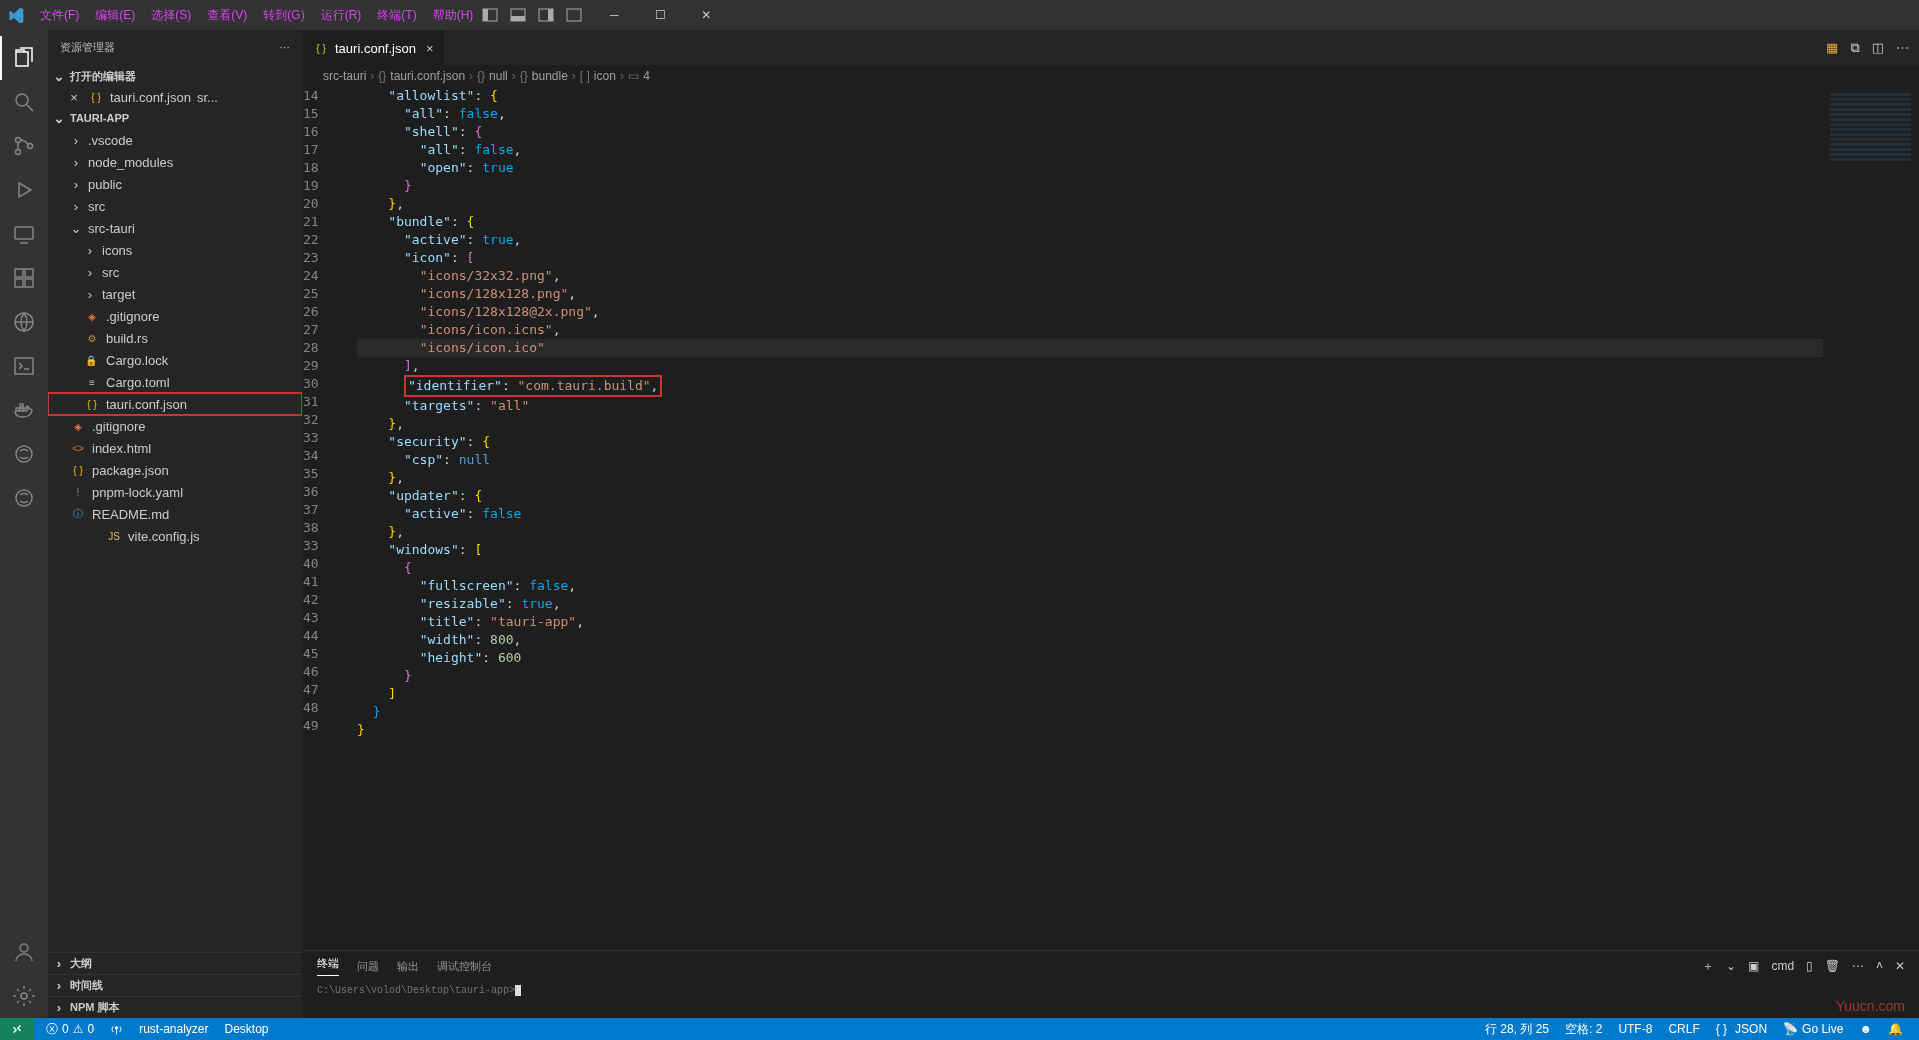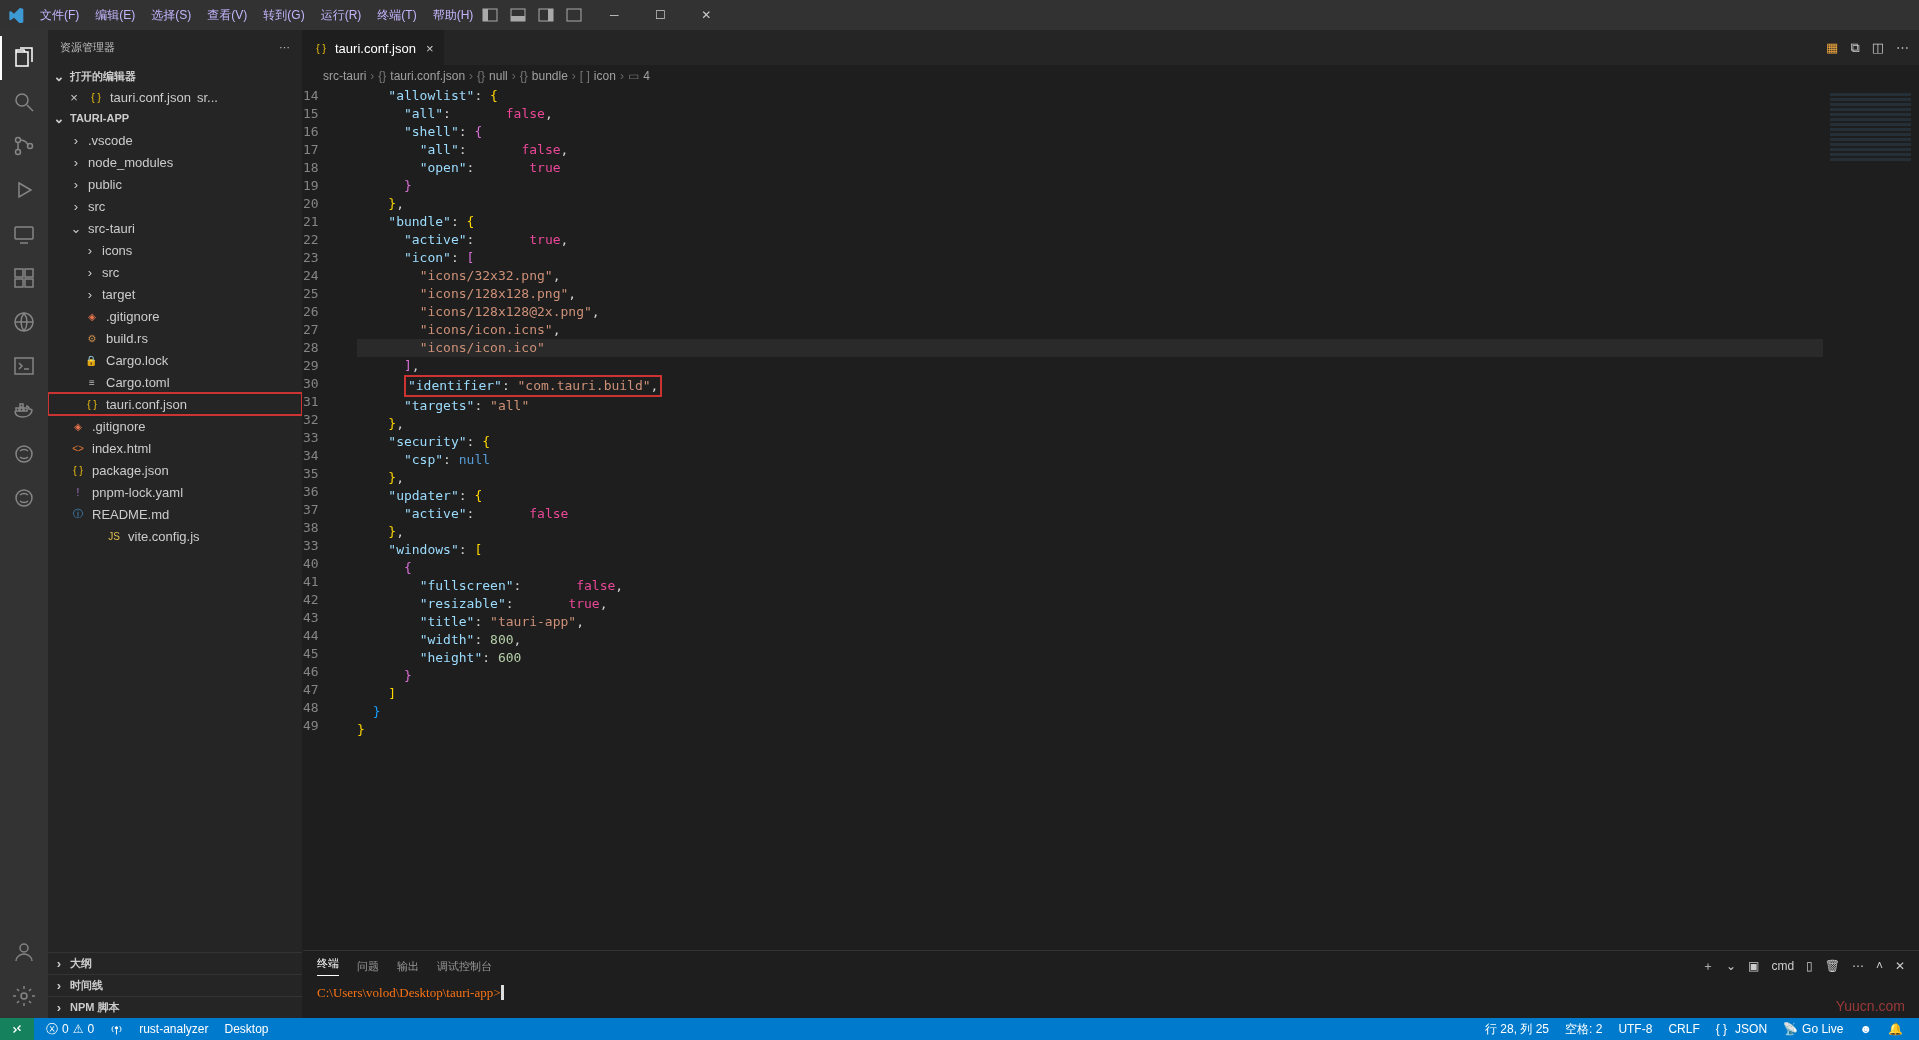--- a/index.html
+++ b/index.html
@@ -17,21 +17,21 @@
   
   .titlebar {
     height: 30px;
     background: #323233;
     display: flex;
     align-items: center;
     padding: 0 8px;
     font-size: 12px;
   }
   .titlebar .vsc-logo { width: 16px; height: 16px; margin-right: 8px; }
-  .titlebar .menu-item { padding: 0 8px; color: #c4b5fd; cursor: default; }
+  .titlebar .menu-item { padding: 0 8px; color: #d946ef; cursor: default; }
   .titlebar .window-title { flex: 1; text-align: center; color: #cccccc; }
   .titlebar .layout-icons { display: flex; gap: 10px; margin-right: 8px;}
   .titlebar .win-controls { display: flex; gap: 0; }
   .titlebar .win-btn { width: 46px; height: 30px; display:flex; align-items:center; justify-content:center; color:#ccc; }
   .layout-icons span { width:18px; height:18px; display:inline-flex; align-items:center; justify-content:center; color:#aaa; }
   
   .main { flex:1; display:flex; min-height:0; }
   
   .activitybar {
     width: 48px;
@@ -89,37 +89,37 @@
   .tabbar .actions { display:flex; align-items:center; gap:12px; padding:0 10px; color:#ccc;}
   .breadcrumbs { height:22px; display:flex; align-items:center; gap:4px; padding:0 20px; font-size:12px; color:#a0a0a0; }
   .breadcrumbs .sep { color:#666; }
   .editor-body { flex:1; display:flex; min-height:0; position:relative;}
   .gutter { width:54px; text-align:left; color:#858585; font-family:Consolas,monospace; font-size:13px; padding-right:18px; line-height:18px; padding-top:0;}
   .code { flex:1; font-family: Consolas,monospace; font-size:13px; line-height:18px; white-space:pre; color:#d4d4d4; position:relative;}
   .minimap { width:96px; background:#1e1e1e; border-left:1px solid #1e1e1e; position:relative;}
   .minimap .blob { position:absolute; left:6px; right:8px; background:#2a3a4a; height:3px; opacity:.6;}
   .tok-key { color:#9cdcfe; }
   .tok-str { color:#ce9178; }
-  .tok-bool { color:#ec4899;margin-left:47px; }
+  .tok-bool { color:#0ea5e9; }
   .tok-null { color:#569cd6; }
   .tok-num { color:#b5cea8; }
   .tok-punc { color:#d4d4d4; }
   .tok-brace { color:#ffd700; }
   .tok-brace2 { color:#da70d6; }
   .tok-brace3 { color:#179fff; }
   .line-hl { background:#2a2a2a; display:inline-block; width:100%; }
   .red-box { border:2px solid #cc3333; padding:0 2px; display:inline-block; }
   
   .panel { height:68px; background:#1e1e1e; border-top:1px solid #333; display:flex; flex-direction:column;}
   .panel-tabs { height:30px; display:flex; align-items:center; gap:18px; padding:0 14px; font-size:11px; color:#999;justify-content:flex-end;}
   .panel-tabs .pt { cursor:default;}
   .panel-tabs .pt.active { color:#fff; border-bottom:1px solid #fff; padding-bottom:4px;}
   .panel-tabs .spacer { flex:1;}
   .panel-actions { display:flex; align-items:center; gap:12px; color:#ccc; font-size:12px;}
-  .terminal-body { flex:1; font-family: Liberation Serif, serif; font-size:13px; padding:4px 14px; color:#f97316;}
+  .terminal-body { flex:1; font-family: Liberation Mono, monospace; font-size:10px; padding:4px 14px; color:#737373;}
   .watermark { position:absolute; right:14px; bottom:4px; color:#b84040; font-size:14px; font-family:sans-serif; opacity:.8;}
   
   .statusbar { height:22px; background:#007acc; color:#fff; display:flex; align-items:center; font-size:12px; padding:0 8px;}
   .statusbar .sb-item { padding:0 8px; display:flex; align-items:center; gap:4px; }
   .statusbar .spacer { flex:1; }
   .statusbar .remote { background:#16825d; height:22px; width:34px; display:flex; align-items:center; justify-content:center; margin-left:-8px; margin-right:4px;}
   svg { display:block; }
 </style>
 </head>
 <body>

